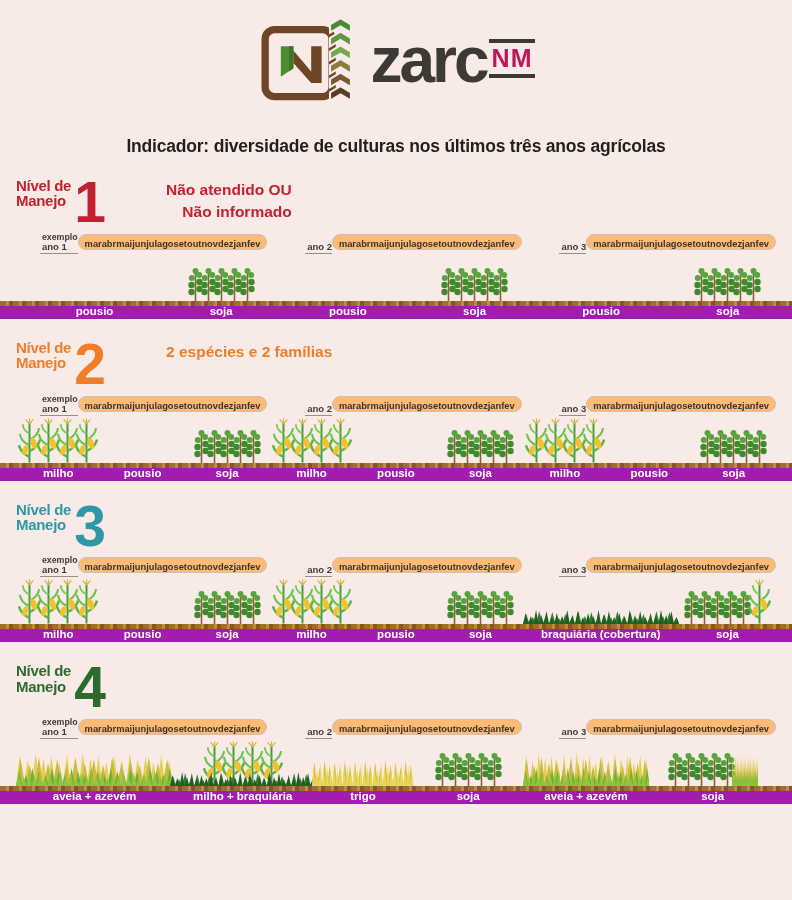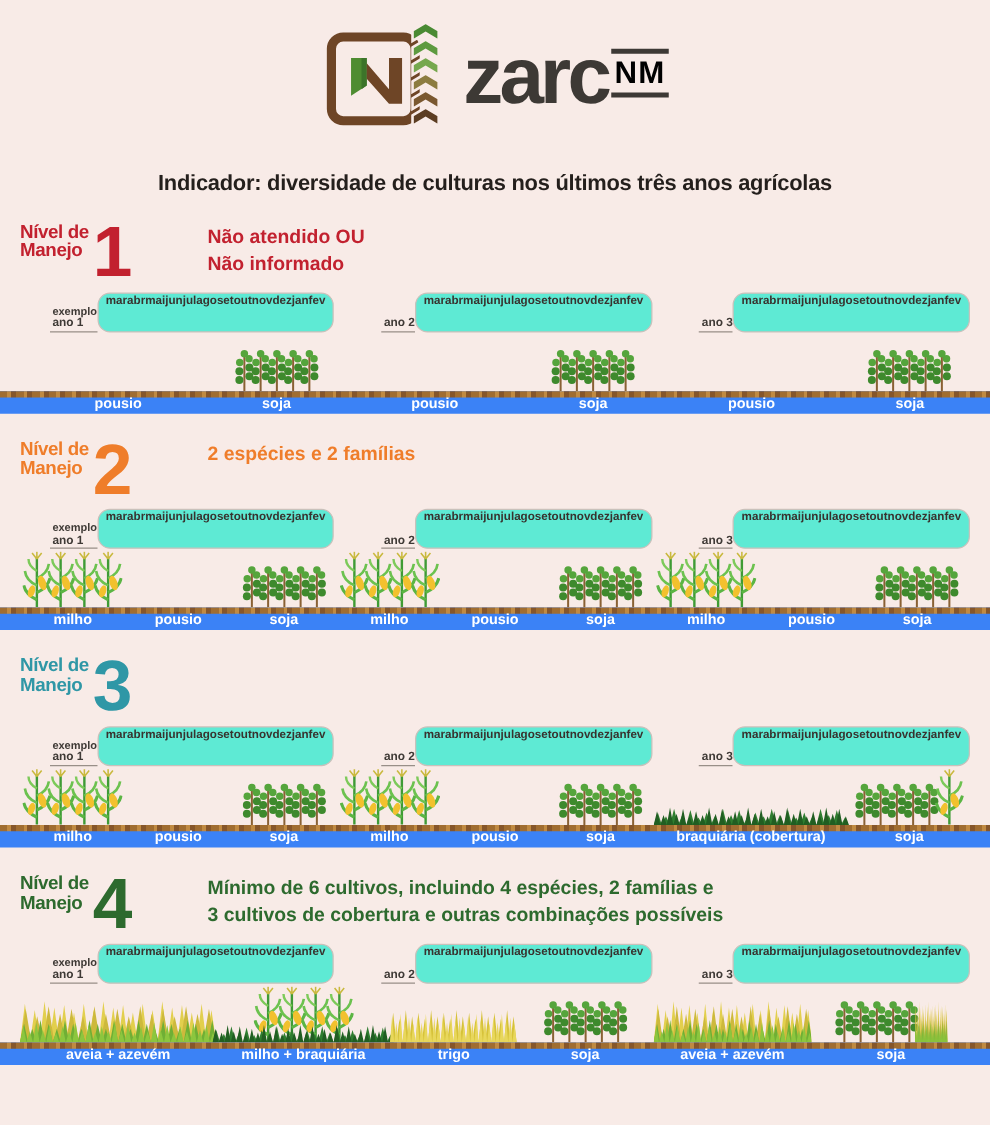--- a/index.html
+++ b/index.html
@@ -3,51 +3,51 @@
 <meta charset="utf-8">
 <style>
   *{box-sizing:border-box;margin:0;padding:0}
   html,body{width:792px;height:900px}
   body{background:#f8ebe7;font-family:"Liberation Sans",sans-serif;overflow:hidden}
 
   .header{display:flex;justify-content:center;align-items:center;padding-top:16px;gap:14px}
   .logo-icon{width:100px;height:90px;flex-shrink:0}
   .brand-row{display:flex;align-items:flex-end;gap:2px}
   .brand{font-size:64px;font-weight:800;color:#3d3935;line-height:.8;letter-spacing:-3px}
-  .nm{font-size:25px;font-weight:800;color:#000000;border-top:4px solid #3d3935;
+  .nm{font-size:25px;font-weight:800;color:#be185d;border-top:4px solid #3d3935;
       border-bottom:4px solid #3d3935;padding:1px 3px;margin-bottom:9px;letter-spacing:1px}
   .subtitle{margin-top:8px;font-size:16px;font-weight:700;color:#46403c;line-height:1.28}
 
   .main-title{margin-top:30px;font-size:17.5px;font-weight:800;color:#241f1c;text-align:center;letter-spacing:-.2px}
 
   .level{margin:21px 16px 0}
   .level-head{display:flex}
   .level-title{display:flex;width:150px;flex-shrink:0}
   .lt-lines{font-size:15px;font-weight:700;line-height:1.03;letter-spacing:-.3px}
   .lt-lines span{display:block}
   .lt-num{font-size:57px;font-weight:800;line-height:.82;margin-left:3px;margin-top:1px}
   .level-desc{font-size:15.5px;font-weight:700;line-height:1.4;padding-top:1px}
   .level-desc span{display:block}
 
   .timeline{display:flex;gap:3px;margin-top:6px}
   .year{flex:1;display:flex;justify-content:flex-end}
   .ylabel{display:flex;flex-direction:column;justify-content:flex-end;min-height:22px;
           border-bottom:1px solid #988f88;font-size:9.5px;font-weight:700;color:#3f3a36;line-height:1.15;padding-left:2px}
   .ylabel .pre{font-size:8.8px}
-  .pill{margin-top:2px;height:32px;background:#5eead4;border:1px solid #c9c1bb;border-radius:10px;
-        display:flex;align-items:flex-start;padding:0 6px}
+  .pill{margin-top:2px;height:16px;background:#fdba74;border:1px solid #c9c1bb;border-radius:10px;
+        display:flex;align-items:flex-end;padding:0 6px}
   .month{flex:1;text-align:center;font-size:9.3px;font-weight:700;color:#38332f}
 
   .crops{display:flex;height:46px;align-items:flex-end;margin-top:1px}
   .seg{display:flex;align-items:flex-end;justify-content:center;position:relative;min-width:0}
   .seg>svg{flex-shrink:0;margin:0 -2px}
   .under{position:absolute;left:-3px;right:-3px;bottom:0;height:15px;width:auto}
   .stretch{width:100%;display:block}
 
-  .soil{height:18px;margin:0 -16px;background:#3b82f6;position:relative}
+  .soil{height:18px;margin:0 -16px;background:#a21caf;position:relative}
   .soil::before{content:"";position:absolute;top:0;left:0;right:0;height:5px;
      background:repeating-linear-gradient(90deg,#a06d31 0 6px,#c08a42 6px 9px,#86562a 9px 13px)}
   .soil-labels{position:absolute;left:16px;right:16px;top:4px;display:flex}
   .slabel{text-align:center;color:#ffffff;font-size:11.5px;font-weight:700;white-space:nowrap}
 </style>
 </head>
 <body>
 
 <div class="page">
   <header class="header">
@@ -78,21 +78,21 @@
   <div id="levels">
       <section class="level">
         <div class="level-head">
           <div class="level-title" style="color: rgb(194, 33, 47);">
             <div class="lt-lines">
               <span>Nível de</span>
               <span>Manejo</span>
             </div>
             <div class="lt-num">1</div>
           </div>
-          <div class="level-desc" style="color: rgb(194, 33, 47);">
+          <div class="level-desc" style="color: rgb(194, 33, 47); text-align: right;">
             <span>Não atendido OU</span>
             <span>Não informado</span>
           </div>
         </div>
         <div class="timeline">
           <div class="year">
             <div class="ylabel">
               <div class="pre">exemplo</div>
               <div>ano 1</div>
             </div>
@@ -1244,24 +1244,20 @@
       </section>
       <section class="level">
         <div class="level-head">
           <div class="level-title" style="color: rgb(45, 106, 46);">
             <div class="lt-lines">
               <span>Nível de</span>
               <span>Manejo</span>
             </div>
             <div class="lt-num">4</div>
           </div>
-          <div class="level-desc" style="color: rgb(45, 106, 46);">
-            <span>Mínimo de 6 cultivos, incluindo 4 espécies, 2 famílias e</span>
-            <span>3 cultivos de cobertura e outras combinações possíveis</span>
-          </div>
         </div>
         <div class="timeline">
           <div class="year">
             <div class="ylabel">
               <div class="pre">exemplo</div>
               <div>ano 1</div>
             </div>
             <div class="pill">
               <span class="month">mar</span>
               <span class="month">abr</span>

